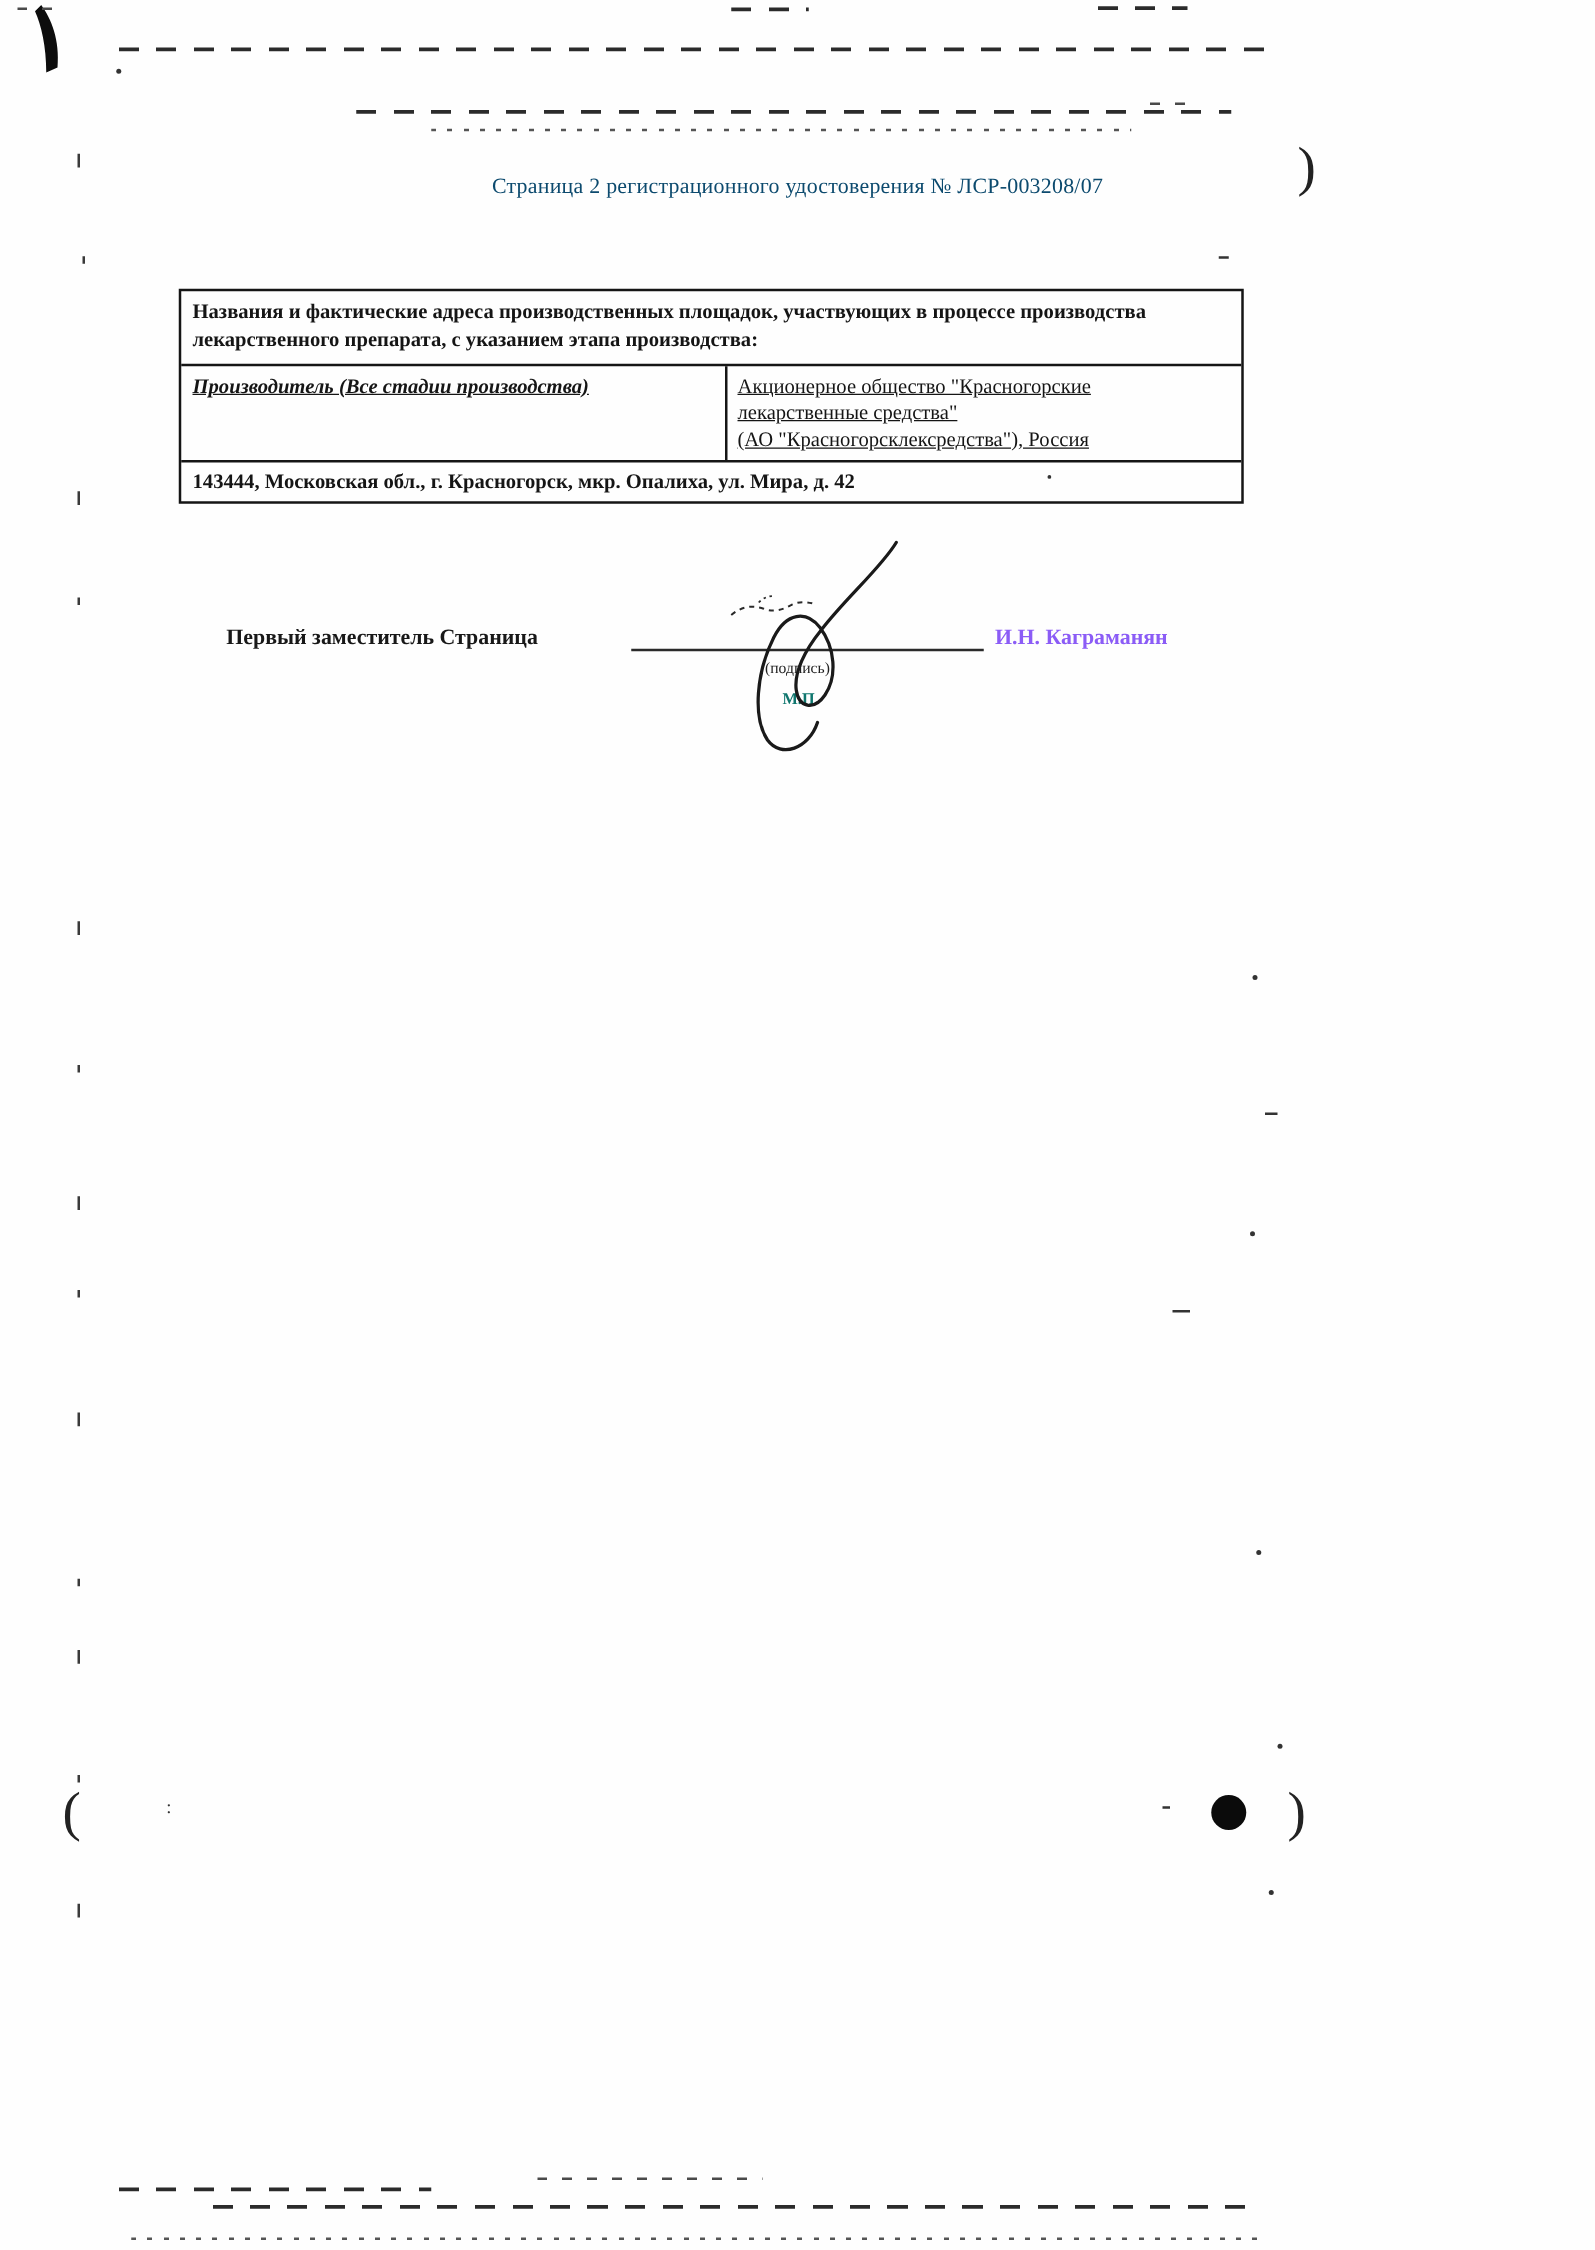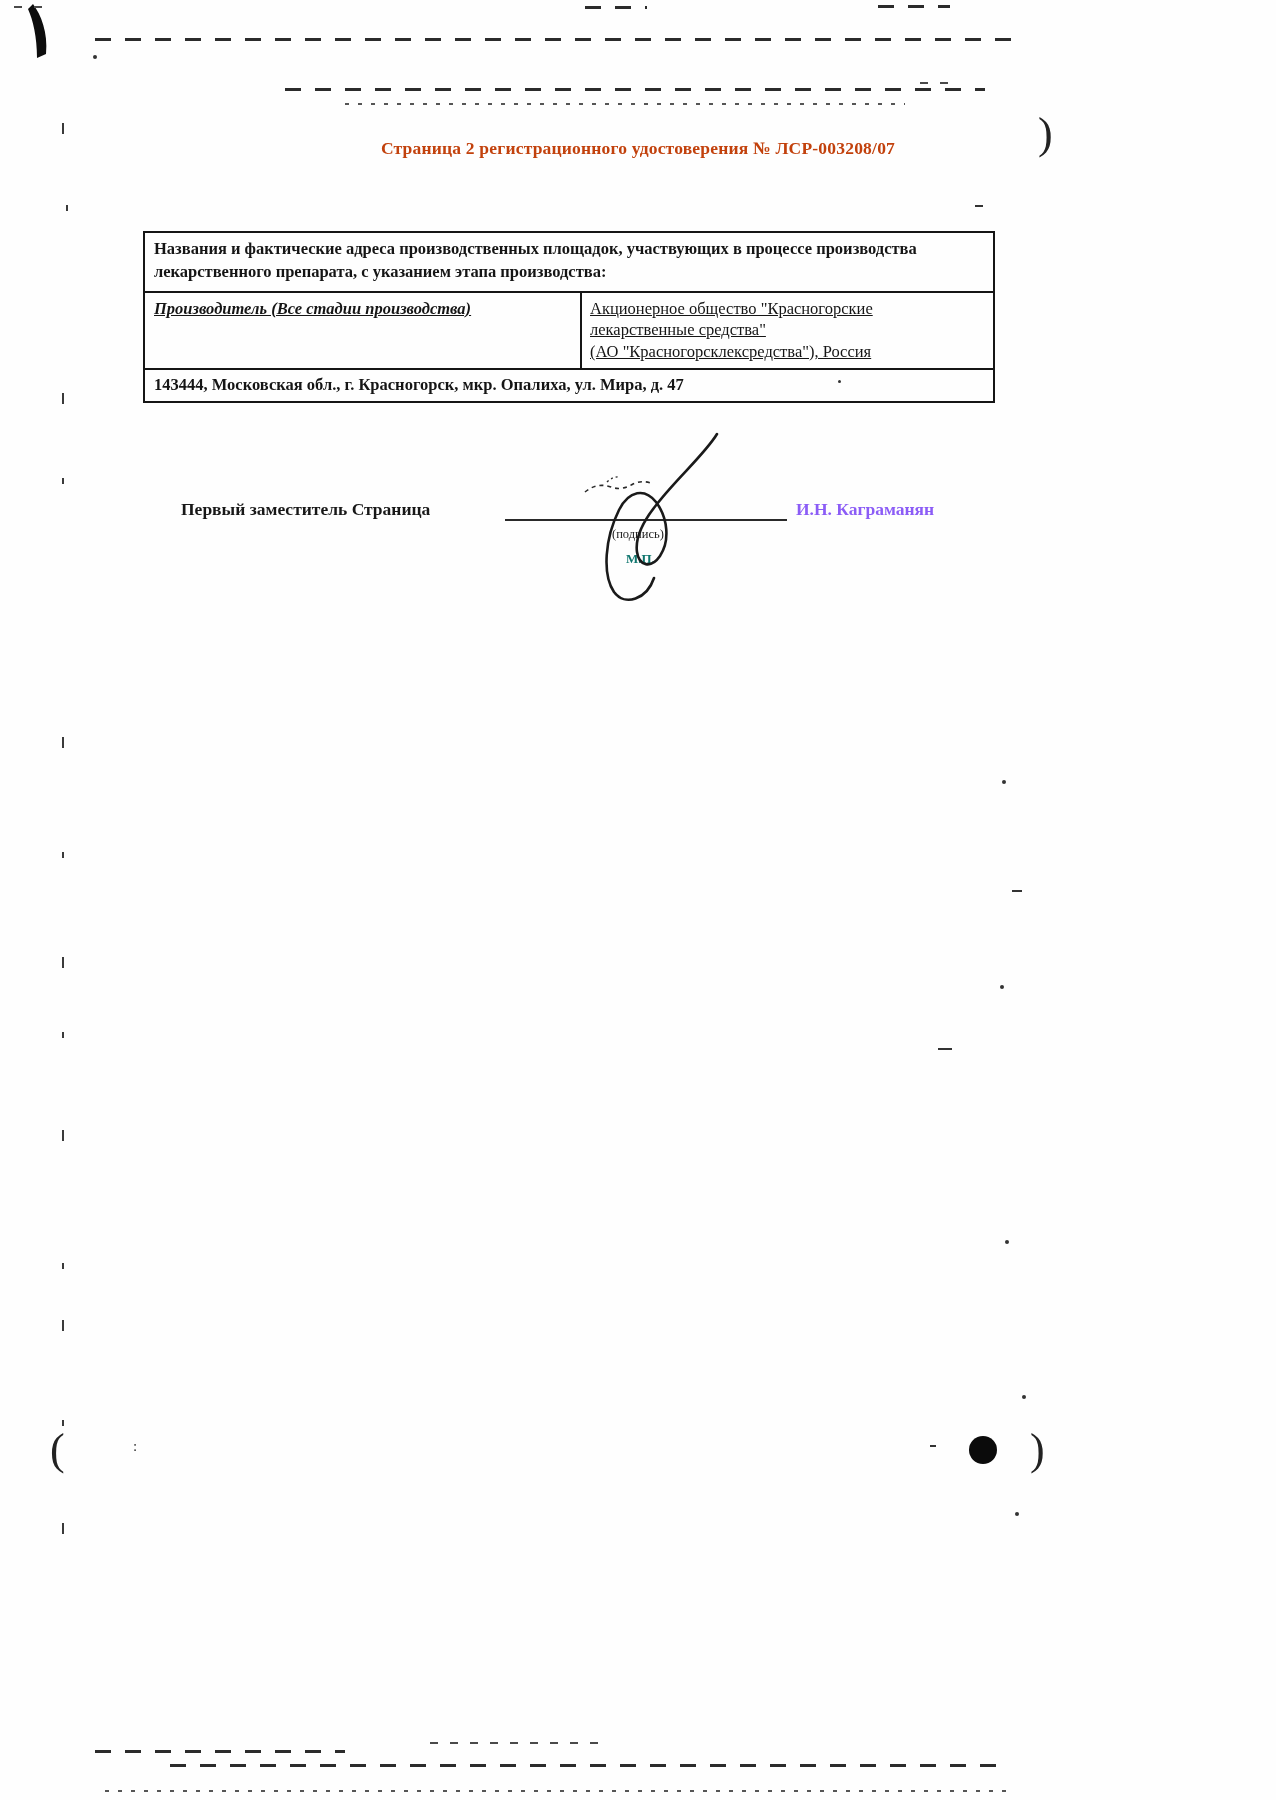--- a/index.html
+++ b/index.html
@@ -14,23 +14,23 @@
     color: #1b1b1b;
     overflow: hidden;
   }
   
   .doc-header {
     position: absolute;
     left: 0; right: 0;
     top: 138px;
     text-align: center;
     font-size: 17.5px;
-    font-weight: 700;
+    font-weight: 400;
     letter-spacing: .2px;
-    color: #c2410c;
+    color: #0c4a6e;
   }
   
   .reg-table {
     position: absolute;
     left: 143px;
     top: 231px;
     width: 852px;
     border: 2px solid #151515;
     font-size: 16.5px;
     color: #151515;
@@ -151,21 +151,21 @@
   <div class="reg-table">
     <div class="t-title">Названия и фактические адреса производственных площадок, участвующих в процессе производства лекарственного препарата, с указанием этапа производства:</div>
     <div class="t-row">
       <div class="t-cell-label">Производитель (Все стадии производства)</div>
       <div class="t-cell-value">
         <span>Акционерное общество "Красногорские</span>
         <span>лекарственные средства"</span>
         <span>(АО "Красногорсклексредства"), Россия</span>
       </div>
     </div>
-    <div class="t-address">143444, Московская обл., г. Красногорск, мкр. Опалиха, ул. Мира, д. 47</div>
+    <div class="t-address">143444, Московская обл., г. Красногорск, мкр. Опалиха, ул. Мира, д. 42</div>
   </div>
 
   <div class="sig-label">Первый заместитель Страница</div>
   <div class="sig-line"></div>
   <div class="sig-caption">(подпись)</div>
   <div class="sig-stamp">М.П.</div>
   <div class="sig-name">И.Н. Каграманян</div>
 
   <svg class="sig-scribble" width="205" height="185" viewBox="0 0 205 185">
     <path d="M162 8 C150 28 122 52 102 78 C89 94 80 112 82 126 C84 140 96 143 105 130 C115 115 113 92 101 76 C90 62 74 64 64 84 C50 112 47 148 59 166 C70 181 92 173 99 152" fill="none" stroke="#1a1a1a" stroke-width="2.6" stroke-linecap="round"></path>

